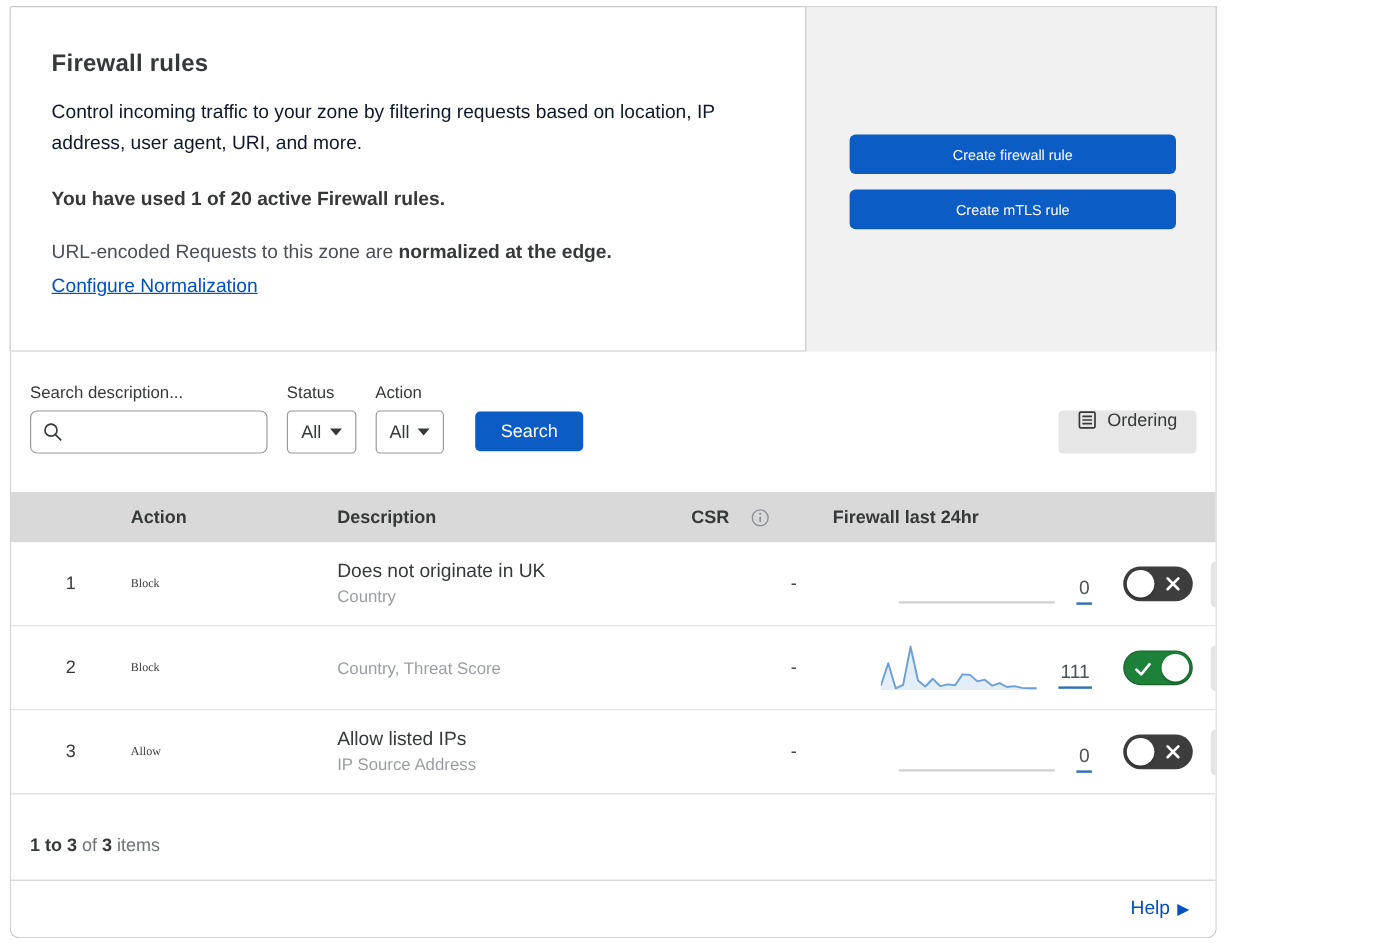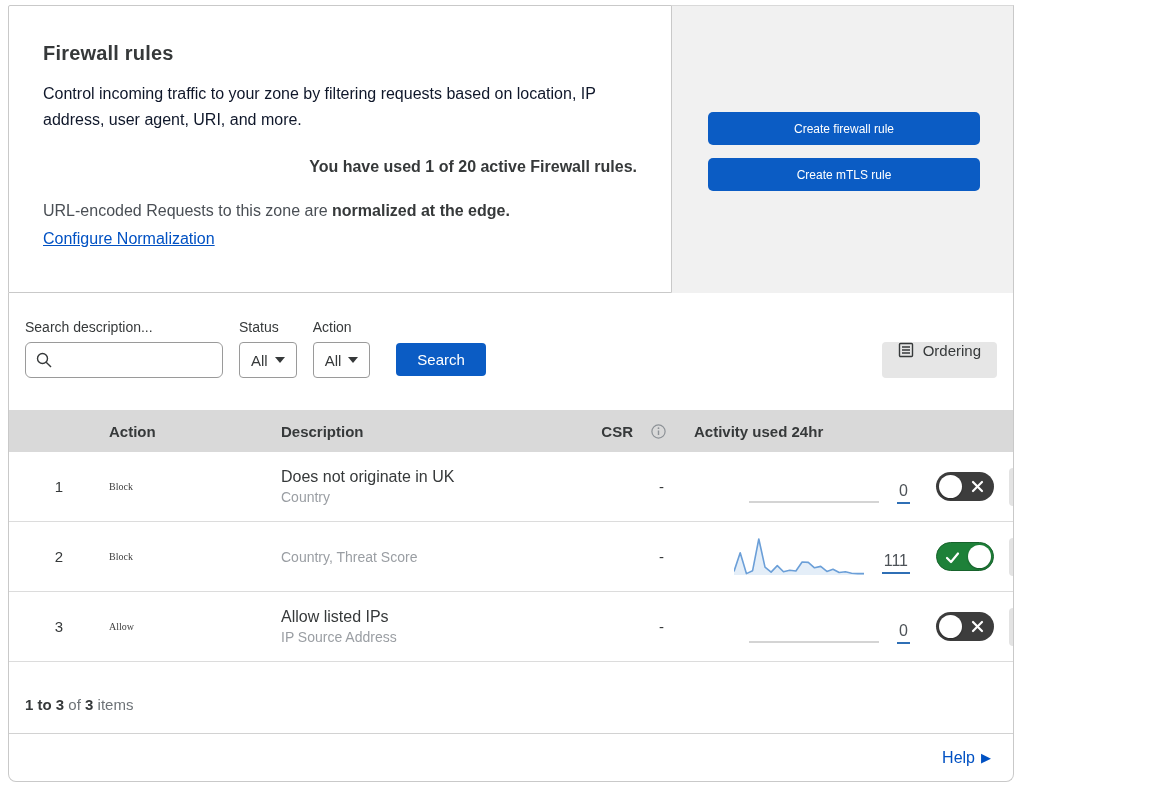--- a/index.html
+++ b/index.html
@@ -12,21 +12,21 @@
   .intro-card {
     width:804px; background:#fff; border:1px solid #c9c9c9;
     border-radius:2px 0 0 0; padding:36px 34px; position:relative; z-index:2;
   }
   .aside-panel {
     flex:1; background:#f1f1f1; border-top:1px solid #d9d9d9; border-right:1px solid #c9c9c9;
     padding:106px 33px 0 36px;
   }
   .page-title { font-size:20px; font-weight:700; color:#36393a; letter-spacing:.2px; margin-bottom:16px; }
   .intro-text { font-size:16px; color:#0f172a; line-height:1.65; max-width:720px; margin-bottom:24px; }
-  .usage-text { font-size:16px; font-weight:700; color:#36393a; margin-bottom:26px;text-align:right; }
+  .usage-text { font-size:16px; font-weight:700; color:#36393a; margin-bottom:26px; }
   .norm-line { font-size:16px; color:#4a4f55; margin-bottom:10px; }
   .norm-line b { color:#36393a; }
   .link { font-size:16px; color:#0051c3; text-decoration:underline; cursor:pointer; display:inline-block; }
   .btn-primary {
     display:block; width:272px; height:33px; background:#0b5cc4; color:#fff; font-size:12px;
     border:none; border-radius:5px; cursor:pointer; margin-bottom:13px; font-family:inherit;
   }
 
   
   .main-card {
@@ -56,21 +56,21 @@
   .filter-spacer { flex:1; }
   .btn-ordering {
     height:36px; padding:0 16px; background:#e6e6e6; color:#36393a; font-size:15px; border:none;
     border-radius:4px; cursor:pointer; display:flex; align-items:flex-start; gap:9px; font-family:inherit;
   }
 
   
   .rules-table { margin-top:32px; }
   .t-grid { display:grid; grid-template-columns:100px 172px 295px 118px 242px 1fr; align-items:center; }
   .t-head { background:#d9d9d9; height:42px; font-size:15px; font-weight:700; color:#36393a; }
-  .t-head .csr-h { display:flex; align-items:center; justify-content:flex-end; gap:18px; padding-right:28px; }
+  .t-head .csr-h { display:flex; align-items:center; gap:18px; padding-right:28px; }
   .t-row { height:70px; border-bottom:1px solid #dcdcdc; background:#fff; }
   .c-num { text-align:center; font-size:15px; color:#36393a; }
   .c-action { font-size:10px; color:#404040;font-family:Liberation Serif, serif; }
   .c-desc .d-main { font-size:16px; color:#36393a; margin-bottom:3px; }
   .c-desc .d-sub { font-size:14px; color:#9a9ea3; }
   .c-csr { text-align:right; padding-right:30px; font-size:15px; color:#36393a; }
   .c-activity { display:flex; align-items:flex-end; justify-content:flex-end; gap:18px; padding-right:26px; }
   .spark-box { width:130px; height:42px; position:relative; }
   .spark-box.flat::after { content:""; position:absolute; left:0; right:0; bottom:5px; border-bottom:2px solid #d4d4d4; }
   .spark-box svg { position:absolute; left:0; bottom:0; }
@@ -166,21 +166,21 @@
           <div>Action</div>
           <div>Description</div>
           <div class="csr-h">
             <span>CSR</span>
             <svg width="15" height="15" viewBox="0 0 15 15">
                 <circle cx="7.5" cy="7.5" r="6.6" fill="none" stroke="#8d9297" stroke-width="1.2"></circle>
                 <line x1="7.5" y1="6.6" x2="7.5" y2="11" stroke="#8d9297" stroke-width="1.4"></line>
                 <circle cx="7.5" cy="4.2" r="0.9" fill="#8d9297"></circle>
               </svg>
           </div>
-          <div>Activity used 24hr</div>
+          <div>Firewall last 24hr</div>
           <div></div>
         </div>
 
         <div class="t-grid t-row">
           <div class="c-num">1</div>
           <div class="c-action">Block</div>
           <div class="c-desc">
             <div class="d-main">Does not originate in UK</div>
             <div class="d-sub">Country</div>
           </div>

